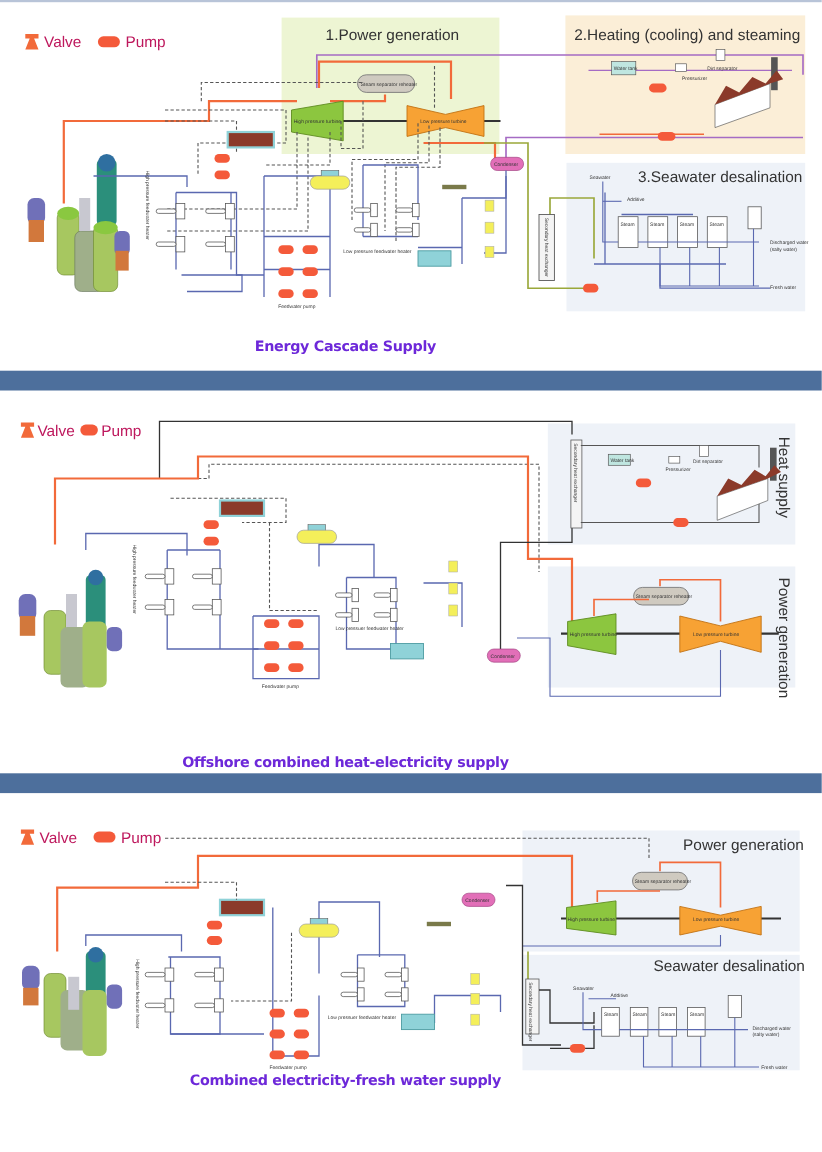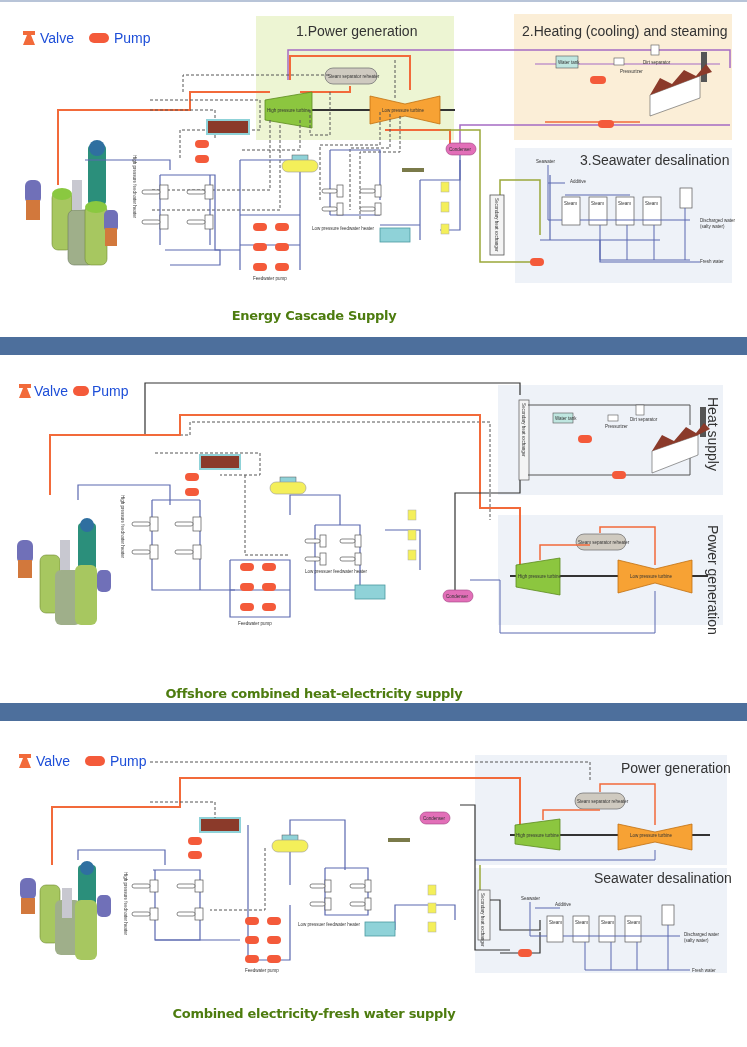--- a/index.html
+++ b/index.html
@@ -1,21 +1,21 @@
 <!DOCTYPE html>
 <html><head>
 <meta charset="utf-8">
 <style>
   html,body{margin:0;padding:0;background:#fff;}
   body{width:747px;height:1047px;position:relative;overflow:hidden;font-family:"Liberation Sans",sans-serif;}
   .topline{position:absolute;left:0;top:0;width:747px;height:2px;background:#b8c4d8;}
   .band{position:absolute;left:0;width:747px;height:18px;background:#4d6f9c;}
   .panel{position:absolute;left:0;width:747px;}
-  .caption{position:absolute;left:0;width:628px;text-align:center;font-weight:bold;font-size:13px;color:#4d7c0f;font-family:"DejaVu Sans",sans-serif;letter-spacing:-0.3px;}
-  .legend{position:absolute;display:flex;align-items:center;gap:4px;font-size:14px;color:#1d4ed8;}
+  .caption{position:absolute;left:0;width:628px;text-align:center;font-weight:bold;font-size:13px;color:#6d28d9;font-family:"DejaVu Sans",sans-serif;letter-spacing:-0.3px;}
+  .legend{position:absolute;display:flex;align-items:center;gap:4px;font-size:14px;color:#be185d;}
   .legend .lbl{margin-right:10px;}
   svg text{font-family:"Liberation Sans",sans-serif;}
   .ttl{font-size:14px;fill:#333;}
   .tiny{font-size:4.5px;fill:#333;}
 </style>
 </head>
 <body>
 
 <div class="topline"></div>
 
@@ -472,13 +472,13 @@
     <path d="M563 196H680"></path>
       <path d="M585 202V230H690"></path>
     <path d="M611 202V230"></path>
       <path d="M637 202V230"></path>
       <path d="M668 185V230"></path>
   </g>
   <text class="tiny" x="684" y="196">Discharged water</text>
   <text class="tiny" x="684" y="202">(salty water)</text>
   <text class="tiny" x="692" y="232">Fresh water</text>
 </svg>
-<div class="caption" style="top:975px;margin-top:31px;">Combined electricity-fresh water supply</div>
+<div class="caption" style="top:975px;">Combined electricity-fresh water supply</div>
 
 </body></html>

